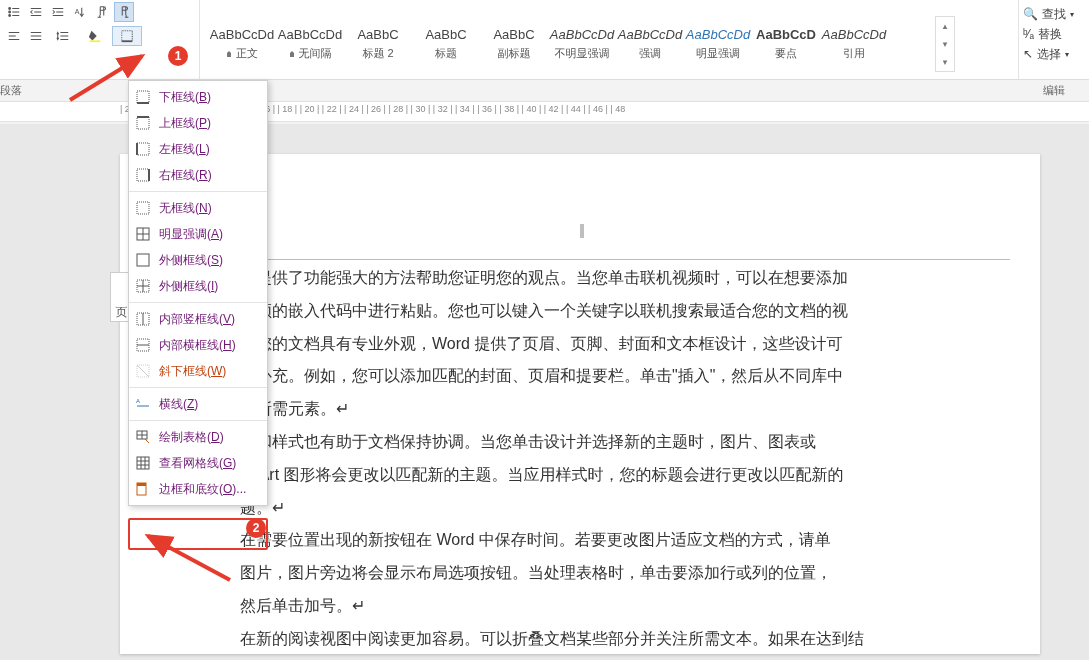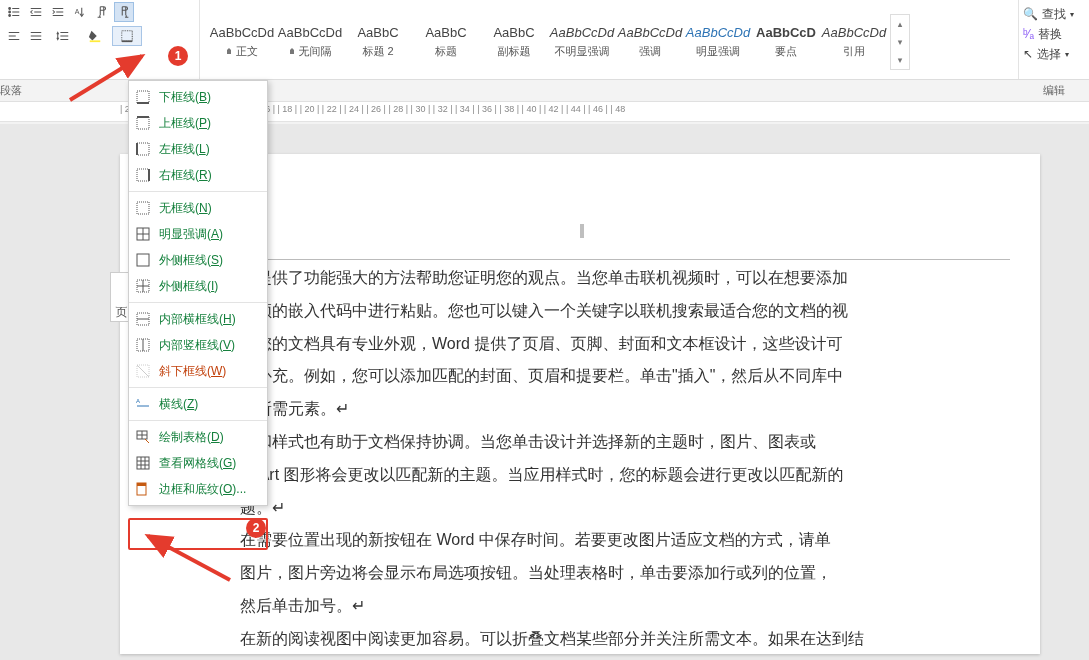--- a/index.html
+++ b/index.html
@@ -28,24 +28,25 @@
   .para-row { display: flex; gap: 2px; padding: 2px 4px; }
   .ibtn {
     width: 20px; height: 20px; display: flex; align-items: center; justify-content: center;
     color: #555; font-size: 13px; border: 1px solid transparent;
   }
   .ibtn.wide { width: 30px; }
   .ibtn svg { width: 14px; height: 14px; stroke: #555; fill: none; stroke-width: 1.2; }
   .styles-group {
     flex: 1;
     display: flex;
-    align-items: center;
-    padding: 4px 0 0 8px;
+    align-items: flex-start;
+    padding: 16px 0 0 8px;
     border-right: 1px solid #e3e3e3;
     position: relative;
+    gap: 45px;
   }
   .style-tile {
     width: 68px; height: 56px;
     display: flex; flex-direction: column; align-items: center; justify-content: center;
     border: 1px solid transparent; gap: 4px;
     color: #444;
   }
   .style-tile.blue .preview { color: #2e74b5; }
   .style-tile.italic .preview { font-style: italic; }
   .style-tile.bold .preview { font-weight: 700; }
@@ -92,21 +93,21 @@
   }
 
   
   .border-menu {
     position:absolute; top:80px; left:128px; width:140px; background:#fff;
     border:1px solid #cfcfcf; box-shadow: 2px 2px 6px rgba(0,0,0,0.2);
     z-index: 10; padding: 3px 0;
   }
   .menu-item {
     display:flex; align-items:center; gap:8px; height:26px; padding: 0 10px 0 6px;
-    font-size: 12px; color:#15803d;
+    font-size: 12px; color:#701a75;
   }
   .menu-item svg { width:16px; height:16px; stroke:#555; fill:none; stroke-width:1;}
   .menu-item.disabled { color:#c2410c; }
   .menu-item.disabled svg { stroke:#ccc; }
   .menu-sep { height:1px; background:#e3e3e3; margin:3px 0;}
   .menu-highlight {
     position:absolute; left:128px; top:518px; width:140px; height:32px;
     border:2px solid #e43b2d; border-radius:2px; z-index:12; pointer-events:none;
   }
 
@@ -287,21 +288,21 @@
     </div>
   </div>
 
   <div class="edit-group">
     <div class="edit-item">
         <span>🔍</span>
         <span>查找</span>
         <span style="font-size:8px;">▾</span>
       </div>
     <div class="edit-item">
-        <span style="color:#8b5cf6;">ᵇ⁄ₐ</span>
+        <span style="color:#404040;">ᵇ⁄ₐ</span>
         <span>替换</span>
       </div>
     <div class="edit-item">
         <span>↖</span>
         <span>选择</span>
         <span style="font-size:8px;">▾</span>
       </div>
   </div>
 </div>
 
@@ -391,30 +392,30 @@
         <rect x="2" y="2" width="12" height="12" stroke-dasharray="1,1"></rect>
         <line x1="8" y1="2" x2="8" y2="14"></line>
         <line x1="2" y1="8" x2="14" y2="8"></line>
       </svg>
       <span><span>外侧框线</span>(<span class="accesskey">I</span>)</span>
     </div>
   <div class="menu-sep"></div>
   <div class="menu-item">
       <svg viewBox="0 0 16 16">
         <rect x="2" y="2" width="12" height="12" stroke-dasharray="1,1"></rect>
+        <line x1="8" y1="2" x2="8" y2="14"></line>
+      </svg>
+      <span><span>内部竖框线</span>(<span class="accesskey">V</span>)</span>
+    </div>
+  <div class="menu-item">
+      <svg viewBox="0 0 16 16">
+        <rect x="2" y="2" width="12" height="12" stroke-dasharray="1,1"></rect>
         <line x1="2" y1="8" x2="14" y2="8"></line>
       </svg>
       <span><span>内部横框线</span>(<span class="accesskey">H</span>)</span>
-    </div>
-  <div class="menu-item">
-      <svg viewBox="0 0 16 16">
-        <rect x="2" y="2" width="12" height="12" stroke-dasharray="1,1"></rect>
-        <line x1="8" y1="2" x2="8" y2="14"></line>
-      </svg>
-      <span><span>内部竖框线</span>(<span class="accesskey">V</span>)</span>
     </div>
   <div class="menu-item disabled">
       <svg viewBox="0 0 16 16">
         <rect x="2" y="2" width="12" height="12" stroke-dasharray="1,1"></rect>
         <line x1="2" y1="2" x2="14" y2="14"></line>
       </svg>
       <span><span>斜下框线</span>(<span class="accesskey">W</span>)</span>
     </div>
   <div class="menu-sep"></div>
   <div class="menu-item">

